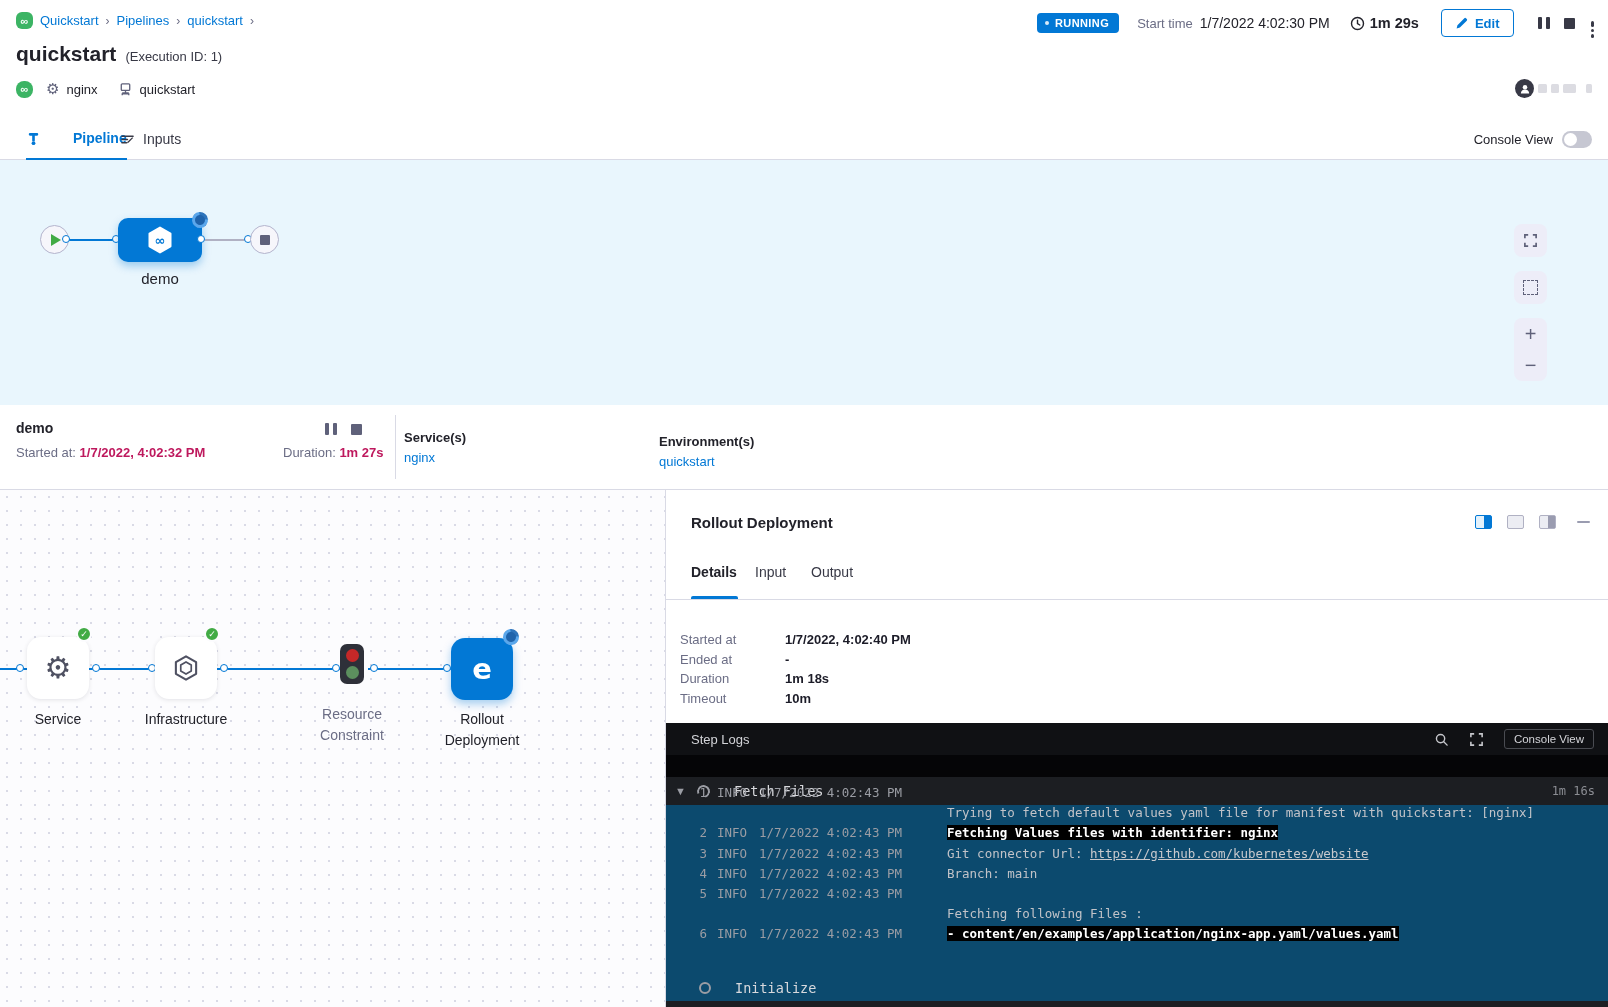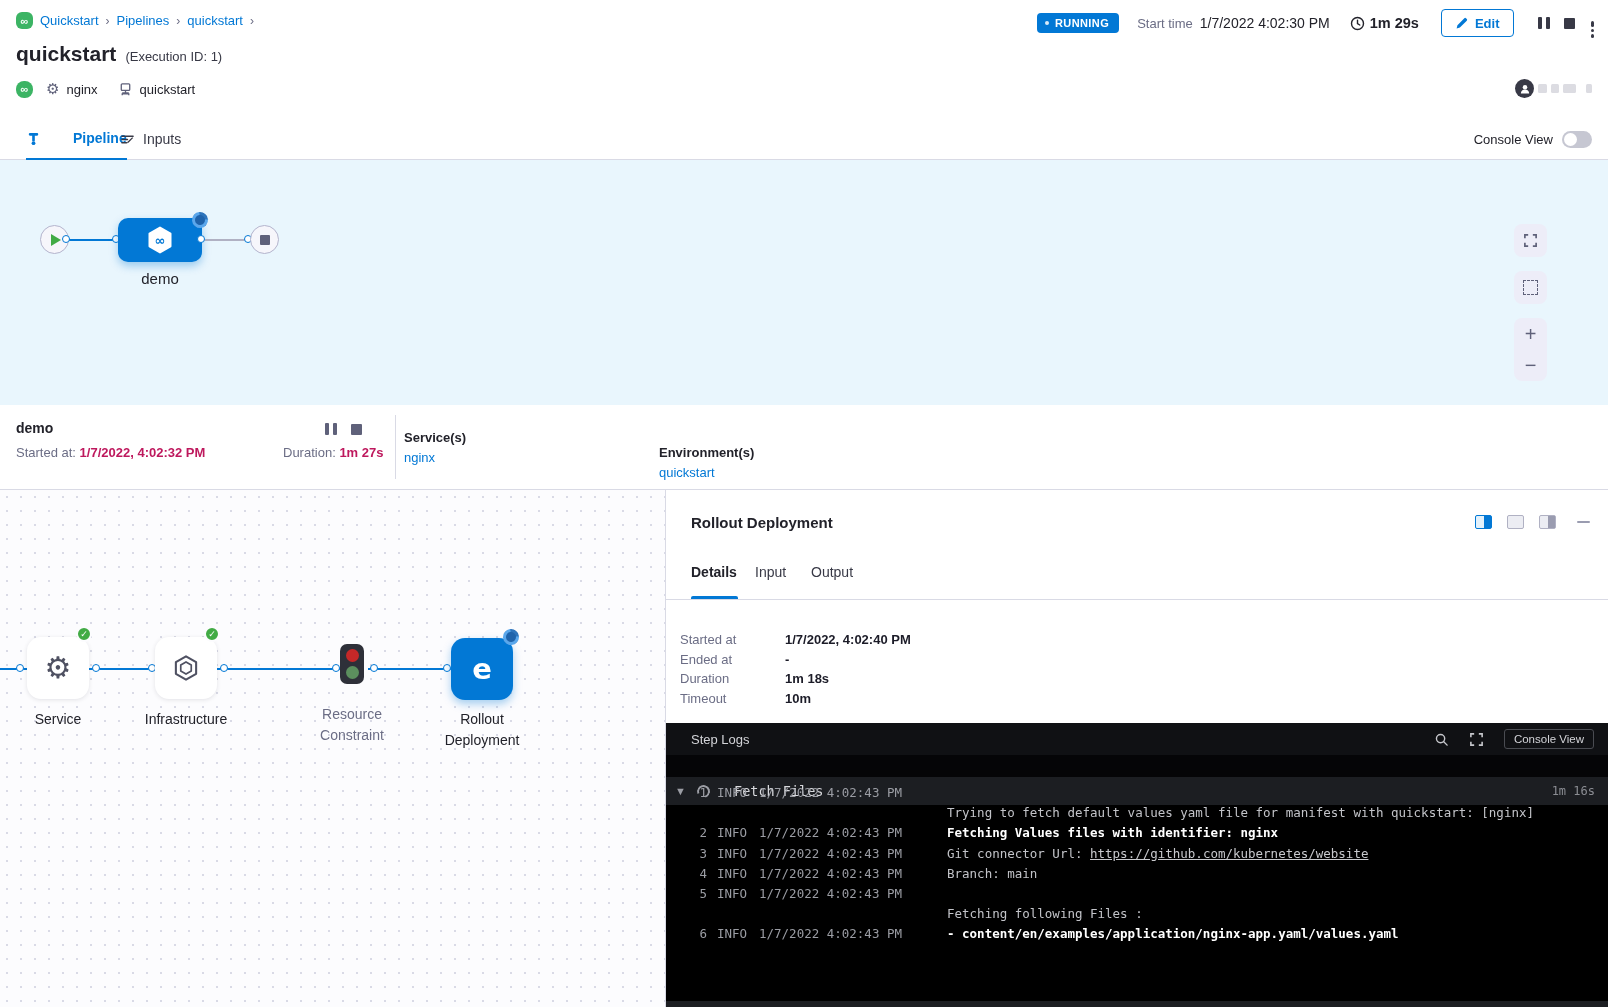--- a/index.html
+++ b/index.html
@@ -101,21 +101,21 @@
   .sp-tab { position:absolute; top:8px; font-size:14px; cursor:pointer; }
   .sp-tab.active { font-weight:700; color:#22222a;text-align:center; }
   .sp-tab.inactive { font-weight:500; color:#383946; }
   .sp-underline { position:absolute; left:25px; bottom:0; width:47px; height:3px; background:#0278d5; border-radius:2px 2px 0 0; }
   .details-grid { position:absolute; top:140px; left:14px; font-size:13px; line-height:19.5px; }
   .dg-row { display:flex; }
   .dg-label { width:105px; color:#6b6d85; font-weight:500; }
   .dg-value { color:#1c1c28; font-weight:700; }
 
   
-  .step-logs { position:absolute; top:233px; left:0; width:943px; height:284px; background:#000000; overflow:hidden; }
+  .step-logs { position:absolute; top:233px; left:0; width:943px; height:284px; background:#0c4a6e; overflow:hidden; }
   .logs-header { position:absolute; top:0; left:0; width:100%; height:32px; background:#101114; display:flex; align-items:center; padding:0 15px 0 25px; }
   .logs-title { color:#d3d4d8; font-size:13px; }
   .logs-hdr-right { margin-left:auto; display:flex; align-items:center; gap:20px; }
   .console-view-btn { border:1px solid #4a4c52; background:transparent; color:#d3d4d8; font-size:11.5px; border-radius:3px; padding:3px 9px; cursor:pointer; font-family:"Liberation Sans", sans-serif; }
   .logs-gap { position:absolute; top:32px; left:0; width:100%; height:22px; background:#050507; }
   .log-section { position:absolute; left:0; width:100%; height:28px; background:#1c1e22; display:flex; align-items:center; padding:0 14px 0 9px; cursor:pointer; }
   .sec-chevron { color:#9b9da4; font-size:11px; width:22px; }
   .sec-spinner { width:13px; height:13px; border-radius:50%; border:2px solid #9b9da4; border-bottom-color:transparent; transform:rotate(25deg); margin-right:24px; }
   .sec-circle { width:12px; height:12px; border-radius:50%; border:2px solid #9b9da4; margin:0 24px 0 27px; }
   .mono, .sec-name, .log-row { font-family:"DejaVu Sans Mono", monospace; }
@@ -298,21 +298,21 @@
   </div>
   <div class="sb-duration">
     <span class="lbl">Duration:</span>
     <span class="val">1m 27s</span>
   </div>
   <div class="sb-divider"></div>
   <div class="abs" style="left:404px; top:25px">
     <div class="sb-col-label">Service(s)</div>
     <div class="sb-link">nginx</div>
   </div>
-  <div class="abs" style="left:659px; top:40px">
+  <div class="abs" style="left:659px; top:29px">
     <div class="sb-col-label">Environment(s)</div>
     <div class="sb-link">quickstart</div>
   </div>
 </div>
 
 <div class="exec-canvas">
   <span class="edge blue" style="left:0; top:178px; width:27px"></span>
   <span class="conn-dot" style="left:16px; top:174px"></span>
 
   <div class="step-box white" style="left:27px; top:147px">
@@ -434,16 +434,21 @@
         <span class="ln">5</span><span class="lvl">INFO</span><span class="lts">1/7/2022 4:02:43 PM</span><span class="lmsg"></span>
       </div>
       <div class="log-row">
         <span class="ln"></span><span class="lvl"></span><span class="lts"></span><span class="lmsg">Fetching following Files :</span>
       </div>
       <div class="log-row">
         <span class="ln">6</span><span class="lvl">INFO</span><span class="lts">1/7/2022 4:02:43 PM</span><span class="lmsg hl"><span class="hlbg">- content/en/examples/application/nginx-app.yaml/values.yaml</span></span>
       </div>
     </div>
 
+    <div class="log-section" style="top:251px; background:transparent">
+      <span class="sec-chevron"></span>
+      <span class="sec-circle" style="margin-left:2px"></span>
+      <span class="sec-name">Initialize</span>
+    </div>
 
     <div class="logs-bottom-strip"></div>
   </div>
 </div>
 
 </body></html>

